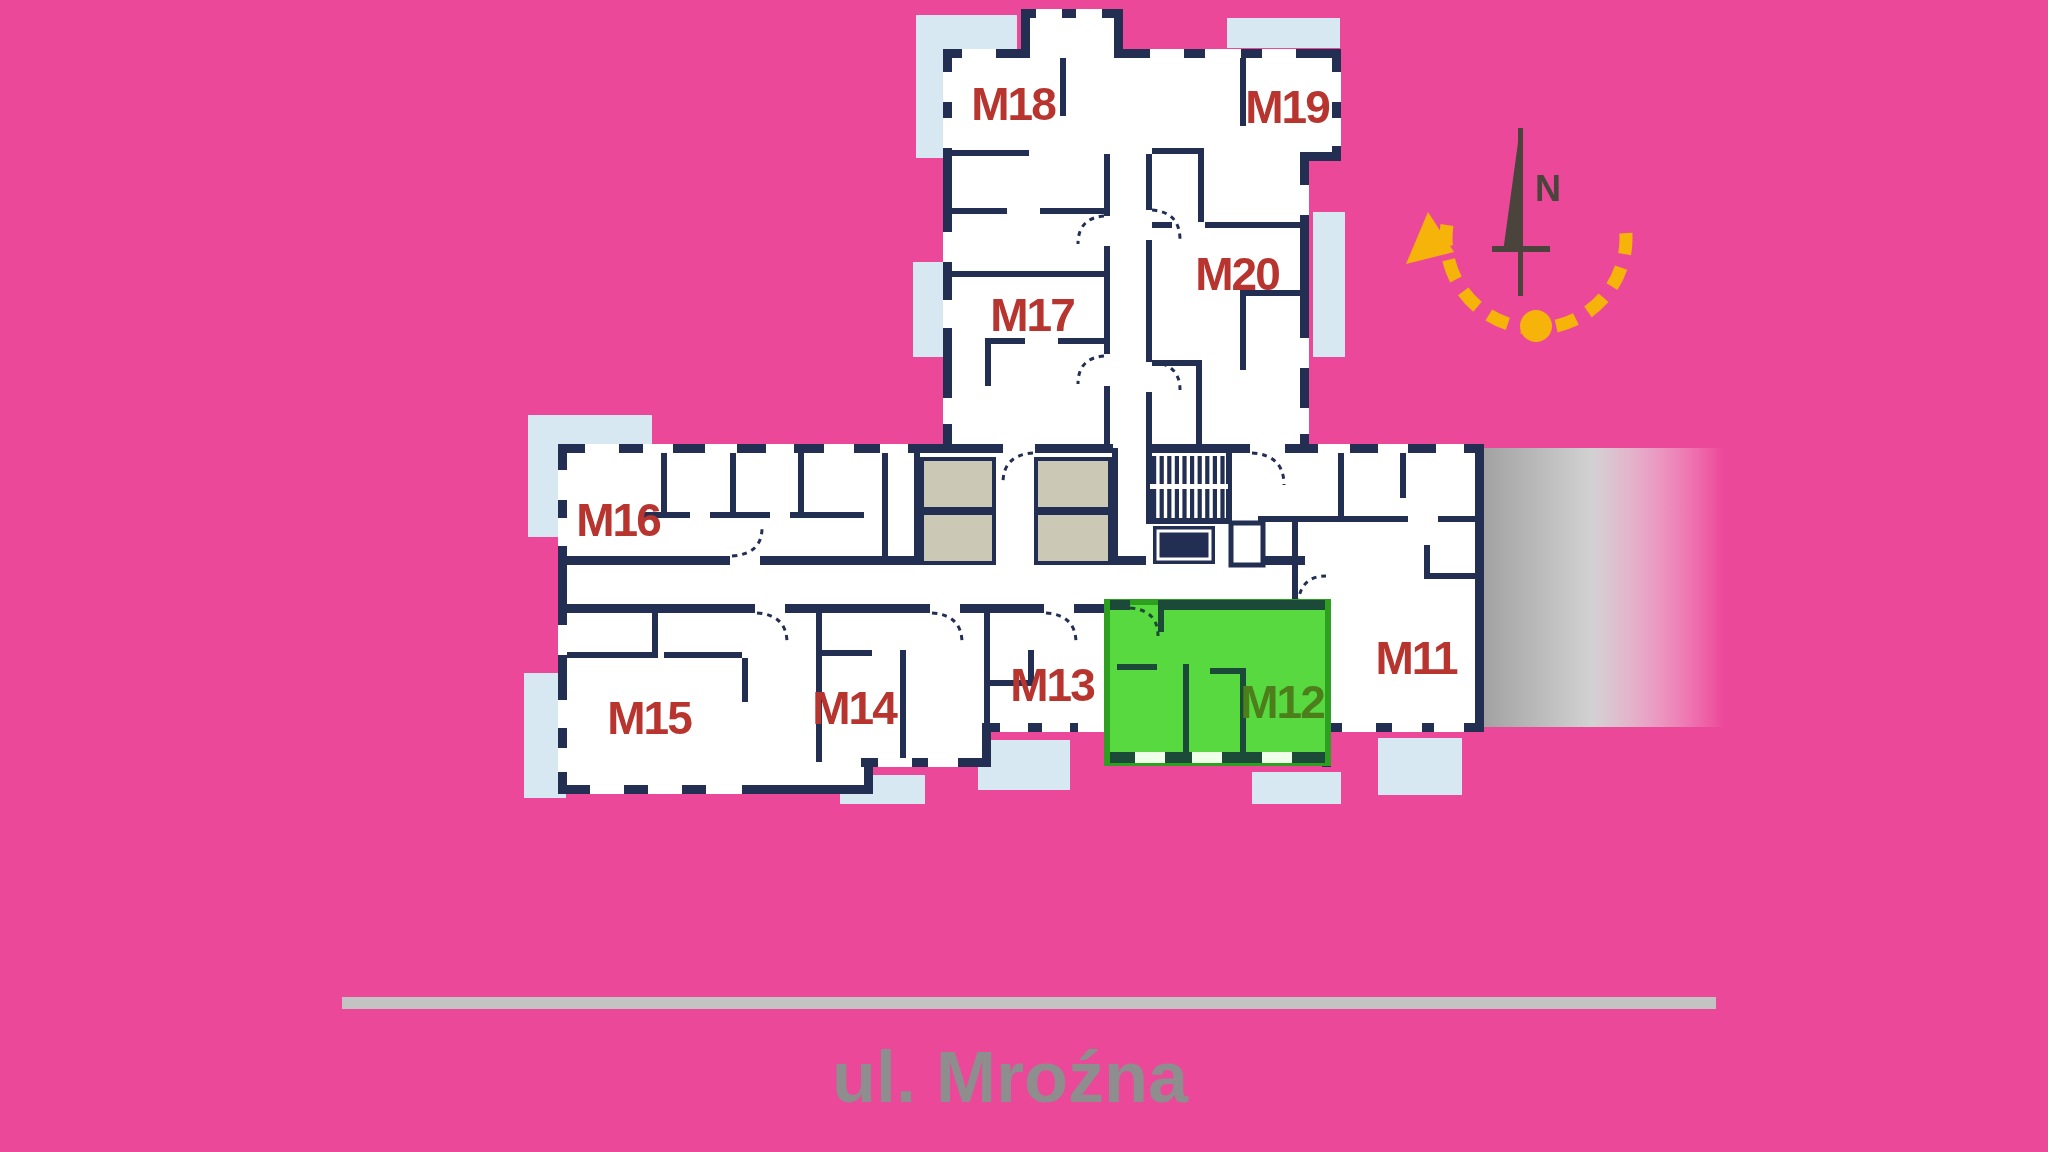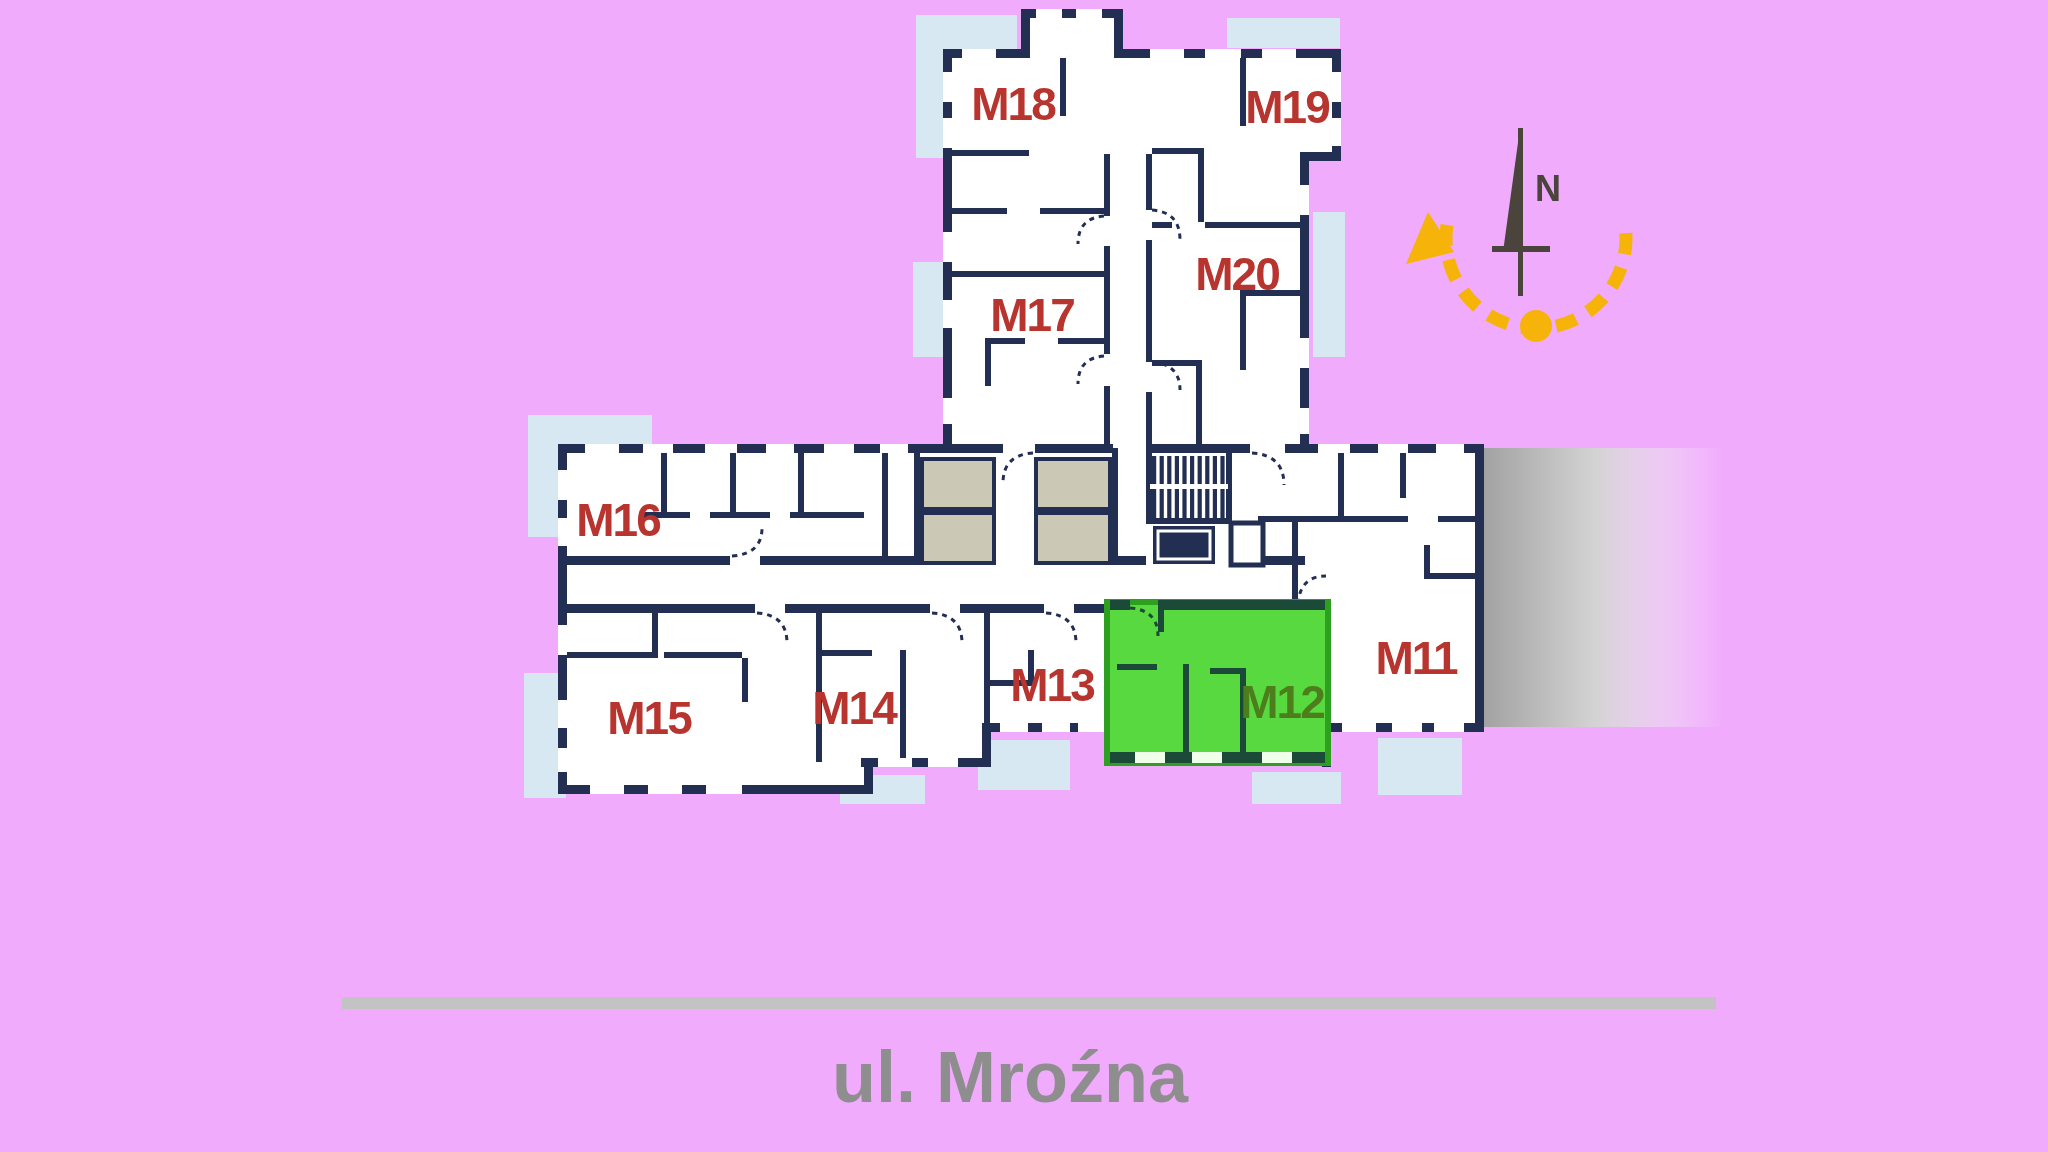--- a/index.html
+++ b/index.html
@@ -1,16 +1,16 @@
 <!DOCTYPE html>
 <html style="--wall: #222f52; --label: #b8342e; --highlight-fill: #58d93f; --highlight-stroke: #2da01f; --highlight-label: #4c7f1c; --highlight-wall: #1b4a38; --balcony: #d8e8f3; --beige: #cbc8b6; --yellow: #f6b40a; --needle: #4a443c; --street-bar: #c3c3c3; --street-text: #8e8e8e;"><head>
 <meta charset="utf-8">
 <style>
   html,body{margin:0;padding:0;background:#fff;}
-  .canvas{position:relative;width:2048px;height:1152px;background:#f0abfc;overflow:hidden;
+  .canvas{position:relative;width:2048px;height:1152px;background:#ec4899;overflow:hidden;
           font-family:"Liberation Sans",sans-serif;}
   svg{display:block}
   .bal{fill:var(--balcony)}
   .wall,.iwall{fill:var(--wall)}
   .win{fill:#ffffff}
   .beige{fill:var(--beige);stroke:var(--wall);stroke-width:4}
   .stairbar{fill:var(--wall)}
   .arc{fill:none;stroke:var(--wall);stroke-width:3;stroke-dasharray:5 5}
   .garc{fill:none;stroke:var(--highlight-wall);stroke-width:3;stroke-dasharray:5 5}
   .ulabel{font-family:"Liberation Sans",sans-serif;font-weight:bold;font-size:46px;

